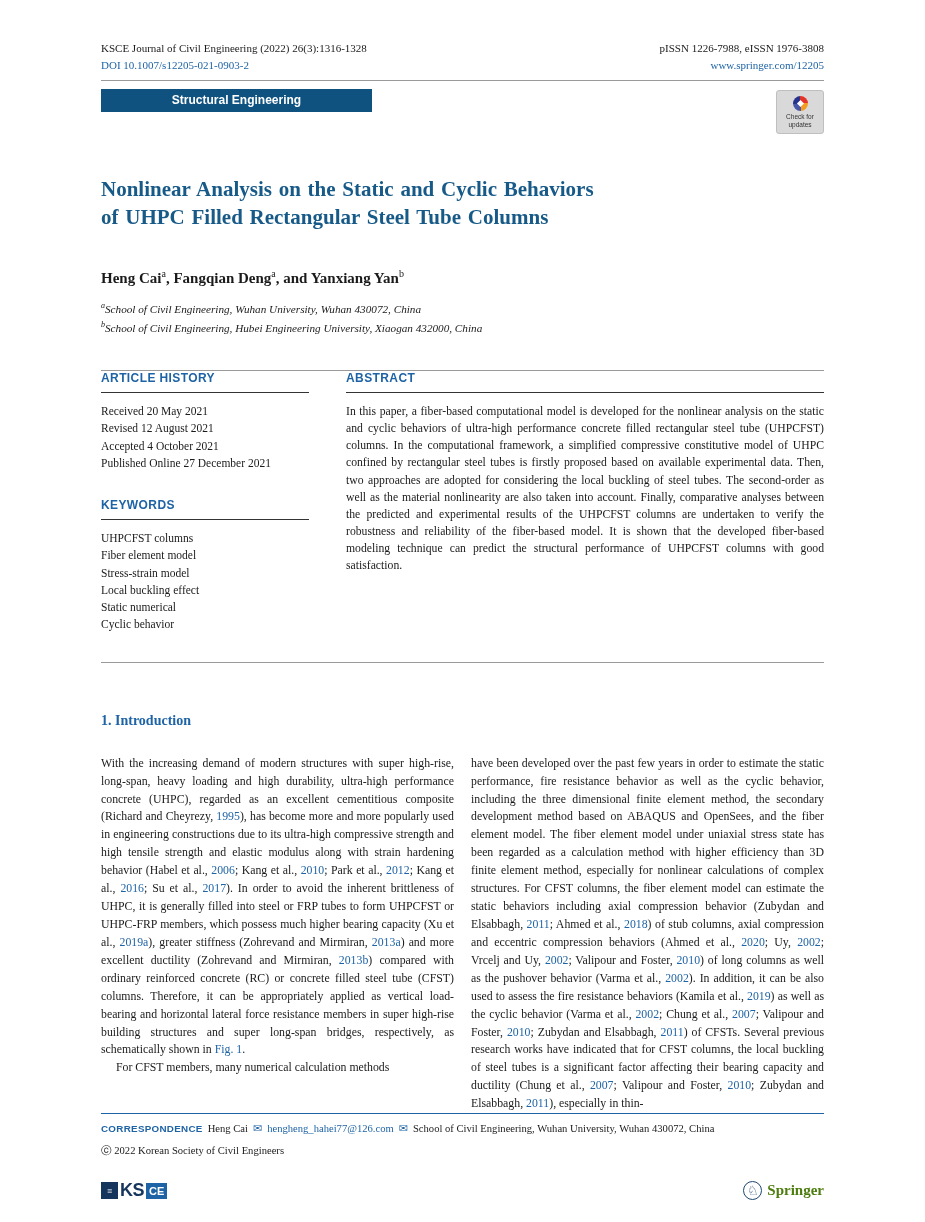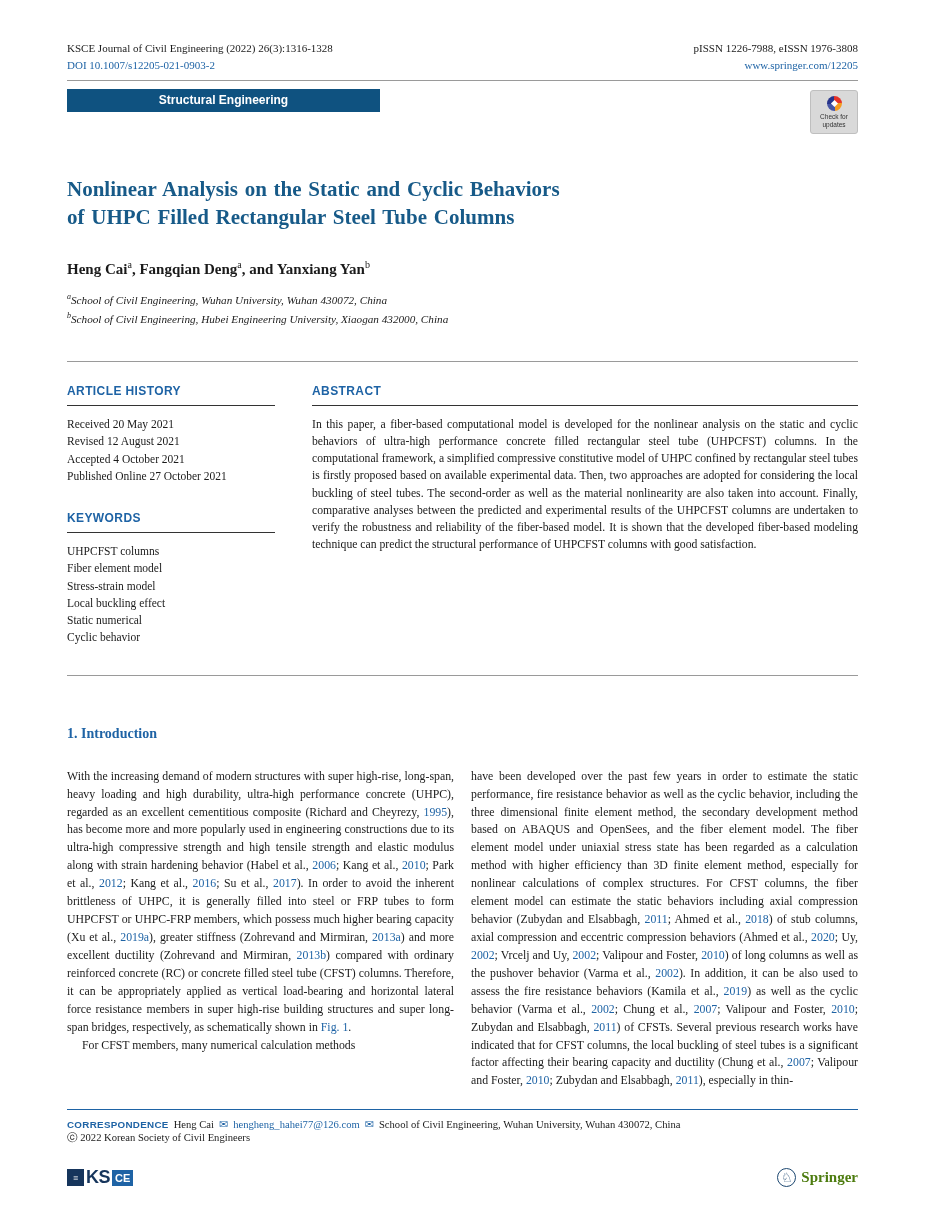--- a/index.html
+++ b/index.html
@@ -4,58 +4,58 @@
 <style>
   :root{
     --accent-blue:#1e63a5;
     --title-blue:#175a88;
     --badge-bg:#0f5280;
   }
   *{box-sizing:border-box;}
   html,body{margin:0;padding:0;background:#ffffff;}
   .page{
     width:925px;height:1222px;margin:0 auto;background:#fff;
-    padding:40px 67px 34px;display:flex;flex-direction:column;
+    padding:40px 101px 34px;display:flex;flex-direction:column;
     font-family:"Liberation Serif",serif;color:#1a1a1a;position:relative;
   }
   
   .top-header{display:flex;justify-content:space-between;font-size:11px;line-height:1.5;}
   .hdr-right{text-align:right;}
   .link{color:var(--accent-blue);cursor:pointer;text-decoration:none;}
   .rule{border:none;border-top:1px solid #9a9a9a;margin:0;}
   .hdr-rule{margin-top:7px;}
   
   .badge-row{display:flex;justify-content:space-between;align-items:flex-start;margin-top:8px;min-height:52px;}
   .section-badge{
     background:var(--badge-bg);color:#fff;font-family:"Liberation Sans",sans-serif;
-    font-weight:bold;font-size:12px;width:313px;text-align:center;padding:4px 0 5px;
+    font-weight:bold;font-size:12px;width:271px;text-align:center;padding:4px 0 5px;
   }
   .check-updates{
     width:48px;background:#d9d9d9;border:1px solid #bfbfbf;border-radius:3px;
     padding:5px 2px 3px;text-align:center;margin-top:1px;cursor:pointer;
   }
   .crossmark-icon{
     width:15px;height:15px;border-radius:50%;margin:0 auto 2px;position:relative;
     background:conic-gradient(#e63329 0 90deg,#f59b20 90deg 180deg,#4756a5 180deg 270deg,#27348b 270deg 360deg);
   }
   .crossmark-icon::after{content:"";position:absolute;left:5px;top:5px;width:5px;height:5px;background:#fff;transform:rotate(45deg);}
   .check-updates-text{font-family:"Liberation Sans",sans-serif;font-size:6.5px;line-height:1.3;color:#333;}
   
   .article-title{
     margin:34px 0 0;font-size:21px;line-height:1.35;font-weight:bold;
     color:var(--title-blue);word-spacing:1.5px;
   }
   .article-title span{display:block;}
-  .authors{margin-top:27px;font-size:15px;font-weight:bold;}
+  .authors{margin-top:36px;font-size:15px;font-weight:bold;}
   .authors sup{font-size:10px;font-weight:normal;}
   .affiliations{margin-top:12px;font-style:italic;font-size:11.2px;line-height:1.7;}
   .affiliations sup{font-size:8px;}
   
   .meta-rule-top{margin-top:32px;}
-  .meta-grid{display:grid;grid-template-columns:208px 1fr;column-gap:37px;margin-top:22px;}
+  .meta-grid{display:grid;grid-template-columns:208px 1fr;column-gap:37px;}
   .meta-heading{
     font-family:"Liberation Sans",sans-serif;font-size:12px;font-weight:bold;letter-spacing:.4px;
     color:var(--accent-blue);border-bottom:1px solid #333;padding-bottom:7px;margin:0 0 10px;
   }
   .meta-item{font-size:11.5px;line-height:1.5;}
   .keywords-block{margin-top:26px;}
   .abstract-text{font-size:11.7px;line-height:1.46;text-align:justify;margin:0;}
   .meta-rule-bottom{margin-top:28px;}
   
   .section-heading{margin:50px 0 0;font-size:14px;font-weight:bold;color:var(--accent-blue);}
@@ -63,21 +63,21 @@
   .col{width:387px;font-size:11.8px;line-height:1.52;text-align:justify;}
   .col p{margin:0;}
   .col p.indent{text-indent:15px;}
   .col .link{color:var(--accent-blue);}
   
   .page-footer{margin-top:auto;}
   .footer-rule{border:none;border-top:1.5px solid var(--accent-blue);margin:0 0 8px;}
   .correspondence{font-size:10.6px;display:flex;align-items:baseline;gap:5px;white-space:nowrap;}
   .corr-label{font-family:"Liberation Sans",sans-serif;font-weight:bold;font-size:9.8px;color:var(--accent-blue);letter-spacing:.3px;}
   .mail-icon{color:var(--accent-blue);font-size:11px;}
-  .copyright{font-size:10.6px;}
+  .copyright{margin-top:9px;font-size:10.6px;}
   .logos-row{margin-top:22px;display:flex;justify-content:space-between;align-items:center;}
   .ksce-logo{display:flex;align-items:center;gap:2px;}
   .ksce-mark{width:17px;height:17px;background:#16355c;color:#fff;font-size:9px;display:flex;align-items:center;justify-content:center;}
   .ksce-text-main{font-family:"Liberation Sans",sans-serif;font-weight:bold;font-size:18px;color:#16355c;letter-spacing:-.5px;}
   .ksce-text-accent{background:var(--accent-blue);color:#fff;font-family:"Liberation Sans",sans-serif;font-weight:bold;font-size:11px;padding:2px 3px;}
   .springer-logo{display:flex;align-items:center;gap:5px;}
   .springer-horse{width:19px;height:19px;border:1.4px solid #1c4770;border-radius:50%;display:flex;align-items:center;justify-content:center;font-size:13px;color:#1c4770;line-height:1;}
   .springer-text{font-size:15px;font-weight:bold;color:#4d7c0f;font-family:"Liberation Serif",serif;text-align:right;}
 </style>
 </head>
@@ -118,21 +118,21 @@
   </div>
 
   <div class="rule meta-rule-top"></div>
   <div class="meta-grid">
     <div class="meta-left">
       <h3 class="meta-heading">ARTICLE HISTORY</h3>
       <div>
           <div class="meta-item">Received 20 May 2021</div>
           <div class="meta-item">Revised 12 August 2021</div>
           <div class="meta-item">Accepted 4 October 2021</div>
-          <div class="meta-item">Published Online 27 October 2021</div>
+          <div class="meta-item">Published Online 27 December 2021</div>
         </div>
       <div class="keywords-block">
         <h3 class="meta-heading">KEYWORDS</h3>
         <div>
             <div class="meta-item">UHPCFST columns</div>
             <div class="meta-item">Fiber element model</div>
             <div class="meta-item">Stress-strain model</div>
             <div class="meta-item">Local buckling effect</div>
             <div class="meta-item">Static numerical</div>
             <div class="meta-item">Cyclic behavior</div>

